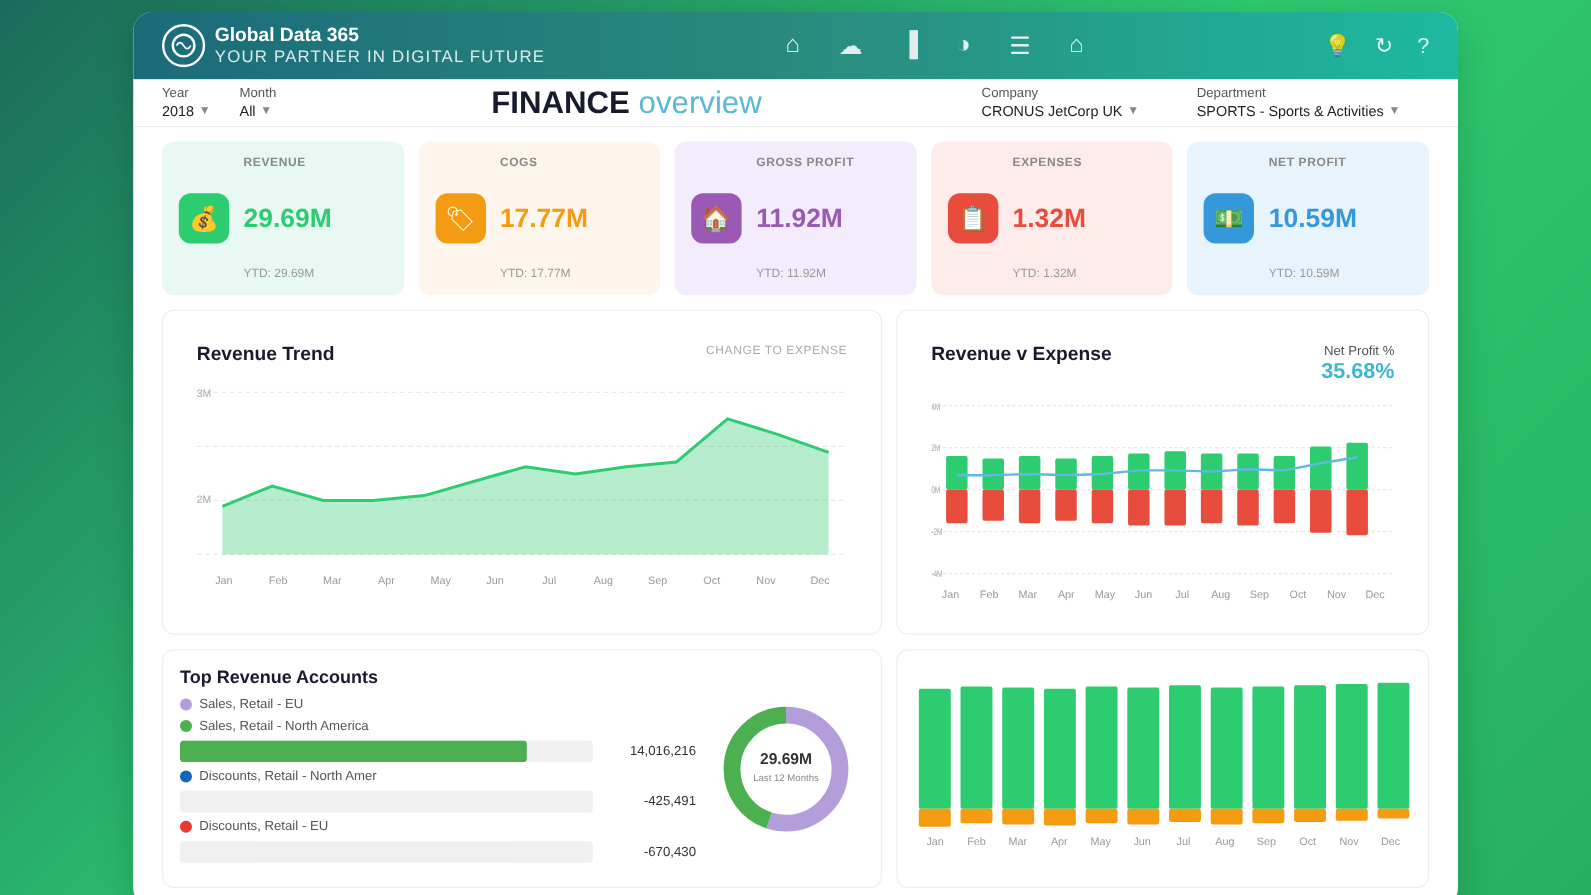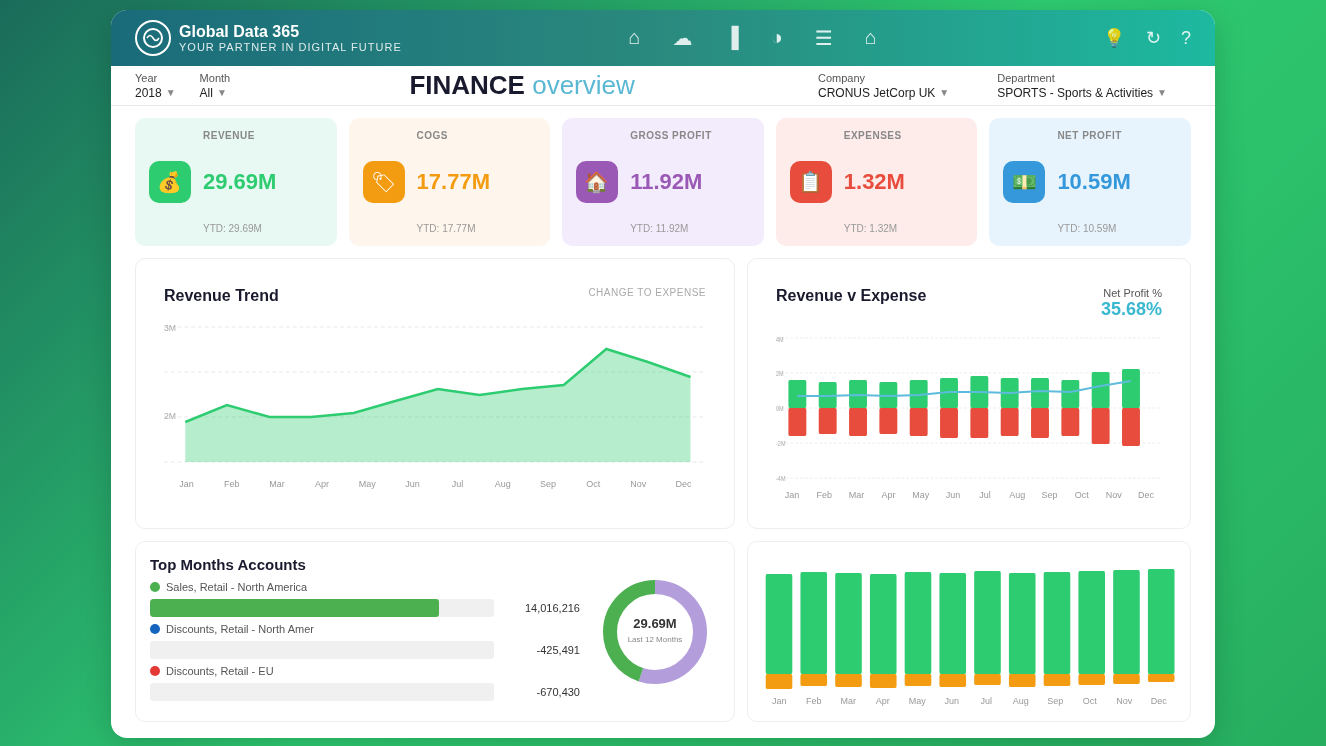--- a/index.html
+++ b/index.html
@@ -36,21 +36,21 @@
     }
     .logo-icon {
       width: 36px; height: 36px;
       border-radius: 50%;
       border: 2px solid #fff;
       display: flex; align-items: center; justify-content: center;
       color: #fff; font-size: 14px; font-weight: bold;
     }
     .logo-text { color: #fff; }
     .logo-text .main { font-size: 16px; font-weight: 700; }
-    .logo-text .sub { font-size: 11px; letter-spacing: 1px; opacity: 0.85; }
+    .logo-text .sub { font-size: 14px; letter-spacing: 1px; opacity: 0.85; }
     .nav-icons {
       flex: 1;
       display: flex;
       justify-content: center;
       gap: 32px;
     }
     .nav-icon {
       color: rgba(255,255,255,0.85);
       font-size: 20px;
       cursor: pointer;
@@ -457,22 +457,26 @@
         <span class="x-label">Dec</span>
       </div>
     </div>
   </div>
 
   <div class="bottom-row">
 
     <div class="bottom-left">
       <div class="top-accounts-panel">
         <div class="accounts-list">
-          <div class="accounts-title">Top Months Accounts</div>
-
+          <div class="accounts-title">Top Revenue Accounts</div>
+
+          <div class="account-item">
+            <span class="account-dot" style="background:#b39ddb;"></span>
+            <span class="account-name">Sales, Retail - EU</span>
+          </div>
           <div class="account-item">
             <span class="account-dot" style="background:#4caf50;"></span>
             <span class="account-name">Sales, Retail - North America</span>
           </div>
           <div class="account-bar-row">
             <div class="account-bar-container">
               <div class="account-bar" style="width:84%;background:#4caf50;"></div>
             </div>
             <span class="account-value">14,016,216</span>
           </div>

